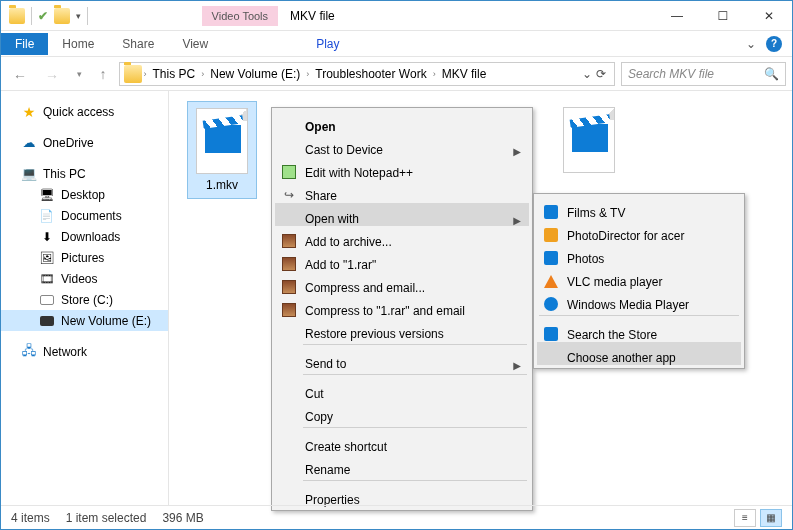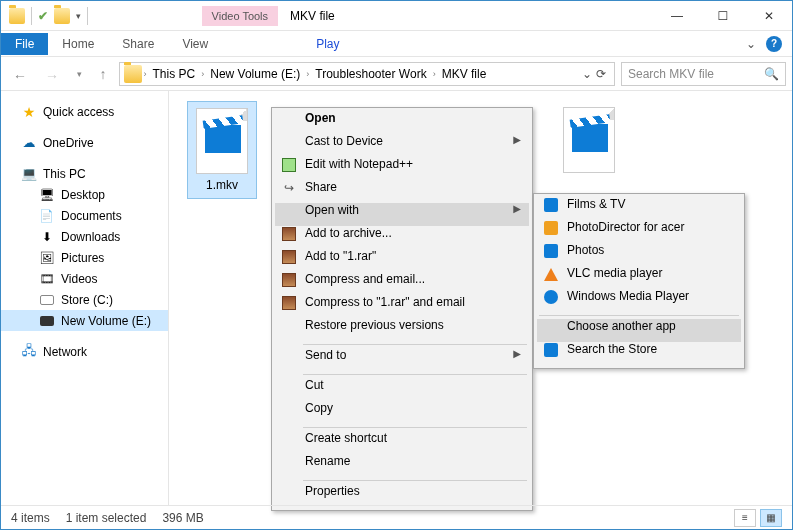--- a/index.html
+++ b/index.html
@@ -25,21 +25,21 @@
 .help-circle { width:16px; height:16px; border-radius:50%; background:#1979ca; color:#fff; display:flex; align-items:center; justify-content:center; font-size:10px; font-weight:bold; }
 
 .nav-row { height: 34px; display:flex; align-items:center; border-bottom:1px solid #e5e5e5; padding:0 6px; gap:6px; }
 .nav-arrow { color:#888; font-size:14px; padding:2px 6px; }
 .breadcrumb { flex:1; height:24px; border:1px solid #ccc; display:flex; align-items:center; padding:0 4px; gap:2px; }
 .crumb { padding:2px 4px; }
 .crumb-sep { color:#777; font-size:9px; }
 .bc-fold { width:18px; height:18px; }
 .bc-actions { margin-left:auto; display:flex; gap:4px; color:#555; padding:0 4px; }
 .search-box { width:165px; height:24px; border:1px solid #ccc; display:flex; align-items:center; padding:0 6px; color:#888; }
-.search-box span:first-child { flex:1; }
+.search-box span:first-child { flex:1; font-style:italic; }
 
 .body-row { display:flex; height: calc(100% - 30px - 26px - 34px - 24px); }
 .sidebar { width:168px; border-right:1px solid #e5e5e5; padding:10px 0; overflow:hidden; }
 .sb-item { display:flex; align-items:center; gap:6px; padding:2px 8px 2px 20px; height:21px; }
 .sb-item.sub { padding-left:38px; }
 .sb-item.selected { background:#cde8ff; }
 .sb-gap { height:10px; }
 .sb-icon { width:16px; height:16px; display:flex; align-items:center; justify-content:center; }
 .star { color:#f5b400; font-size:14px; }
 .cloud { color:#0a64a4; font-size:13px; }
@@ -51,21 +51,21 @@
 
 .content { flex:1; position:relative; padding:10px; }
 .file-tile { position:absolute; top:10px; left:18px; width:70px; text-align:center; background:#cde8ff; border:1px solid #8bc3ea; padding:6px 2px; }
 .file-icon-sheet { width:52px; height:66px; background:#fff; border:1px solid #ccc; margin:0 auto 4px; position:relative; }
 .file-icon-sheet:before { content:""; position:absolute; top:0; right:0; width:12px; height:12px; background:linear-gradient(135deg,#fff 50%,#ddd 50%); }
 .clapper { position:absolute; top:16px; left:8px; width:36px; height:28px; background:#0d7cd6; }
 .clapper:before { content:""; position:absolute; top:-7px; left:-2px; width:40px; height:8px; background:repeating-linear-gradient(60deg,#0d7cd6 0 6px,#fff 6px 12px); transform:rotate(-8deg); }
 .second-file { position:absolute; top:16px; left:390px; width:60px; }
 
 .context-menu { position:absolute; top:106px; left:270px; width:262px; background:#f2f2f2; border:1px solid #a8a8a8; box-shadow:2px 2px 4px rgba(0,0,0,.25); padding:3px; }
-.menu-item { display:flex; align-items:flex-start; height:23px; padding:0 22px 0 30px; position:relative; }
+.menu-item { display:flex; align-items:flex-end; height:23px; padding:0 22px 0 30px; position:relative; }
 .menu-item .mi-icon { position:absolute; left:6px; width:16px; height:16px; display:flex; align-items:center; justify-content:center; font-size:12px; }
 .menu-item.bold { font-weight:bold; }
 .menu-item.highlight { background:#d8d8d8; }
 .menu-item .arrow { position:absolute; right:8px; font-size:10px; color:#555; }
 .menu-sep { height:1px; background:#cfcfcf; margin:3px 2px 3px 28px; }
 
 .submenu { position:absolute; top:192px; left:532px; width:212px; background:#f2f2f2; border:1px solid #a8a8a8; box-shadow:2px 2px 4px rgba(0,0,0,.25); padding:3px; }
 .submenu .menu-item { padding-left:30px; }
 
 .rar-icon { width:14px; height:14px; background:linear-gradient(#8a4a2a,#c48b56); border:1px solid #6b3a1f; }
@@ -312,28 +312,28 @@
       </span>
       <span>VLC media player</span>
     </div>
   <div class="menu-item">
       <span class="mi-icon">
         <span class="app-sq wmp"></span>
       </span>
       <span>Windows Media Player</span>
     </div>
   <div class="menu-sep" style="margin-left:2px"></div>
+  <div class="menu-item">
+      <span class="mi-icon">
+        <span class="app-sq store"></span>
+      </span>
+      <span>Search the Store</span>
+    </div>
   <div class="menu-item highlight">
       <span>Choose another app</span>
-    </div>
-  <div class="menu-item">
-      <span class="mi-icon">
-        <span class="app-sq store"></span>
-      </span>
-      <span>Search the Store</span>
     </div>
 </div>
 
 <div class="status-bar">
   <span>4 items</span>
   <span>1 item selected</span>
   <span>396 MB</span>
   <div class="views">
     <div class="view-btn">≡</div>
     <div class="view-btn active">▦</div>

